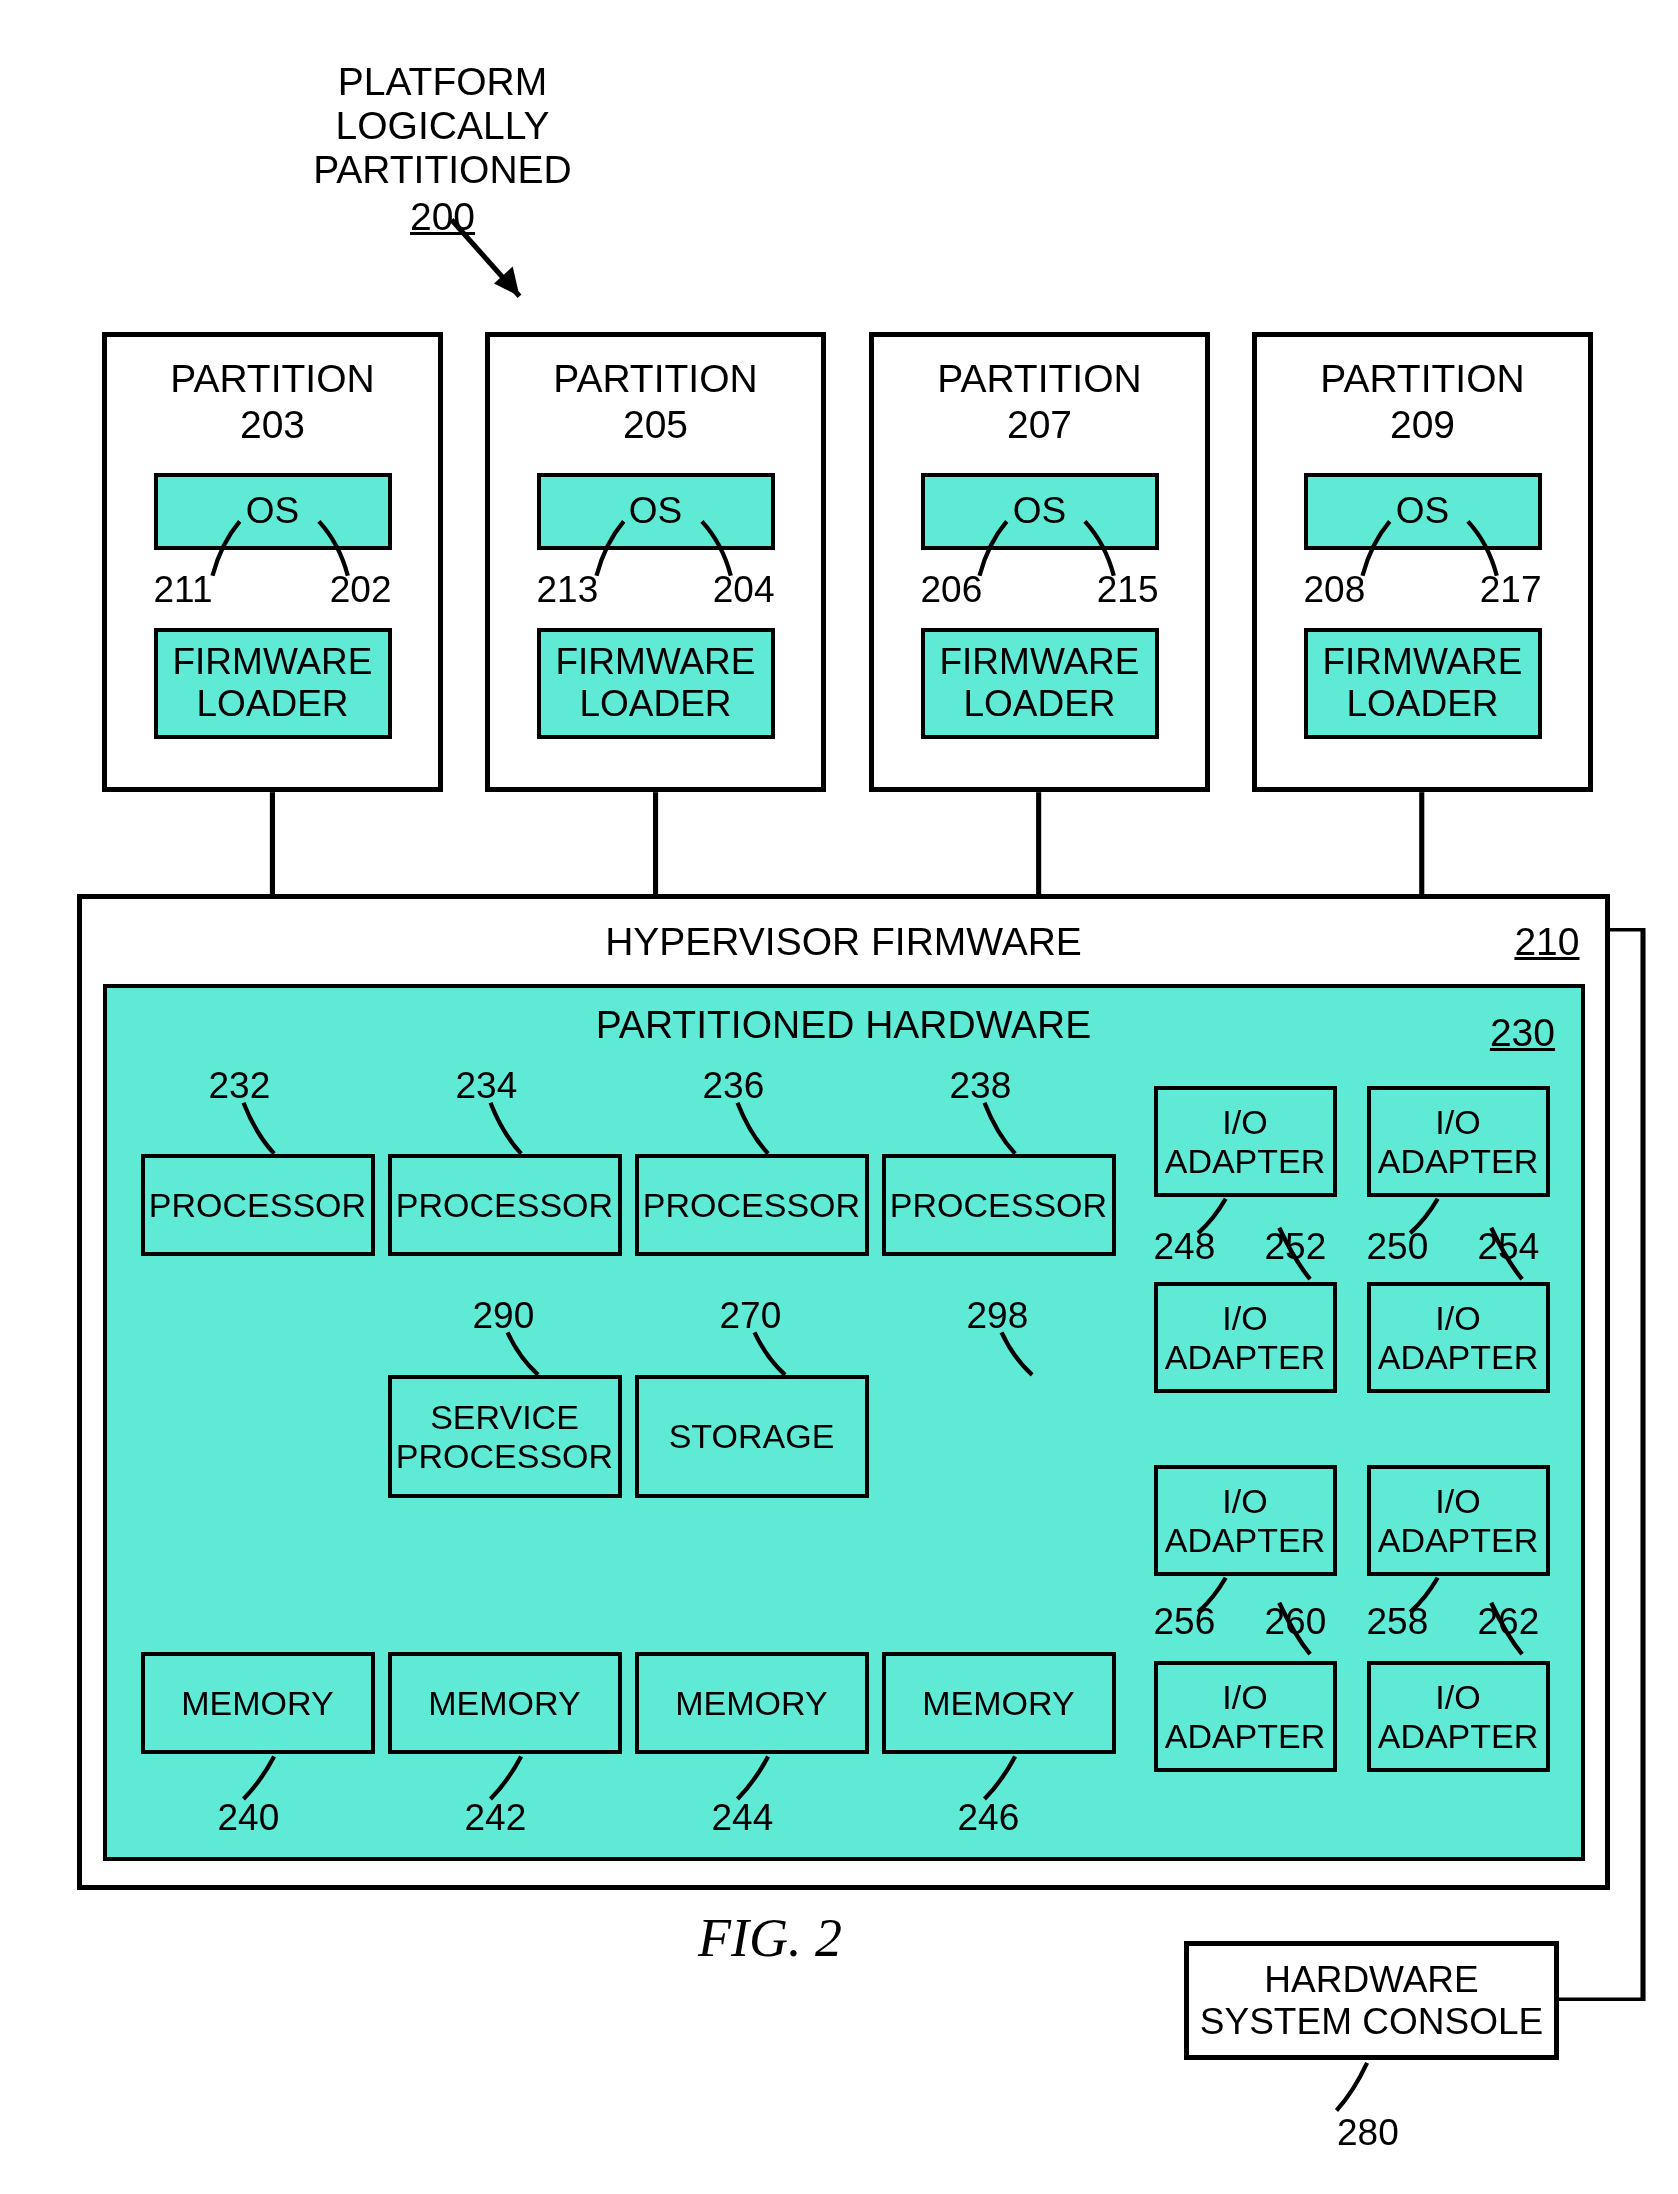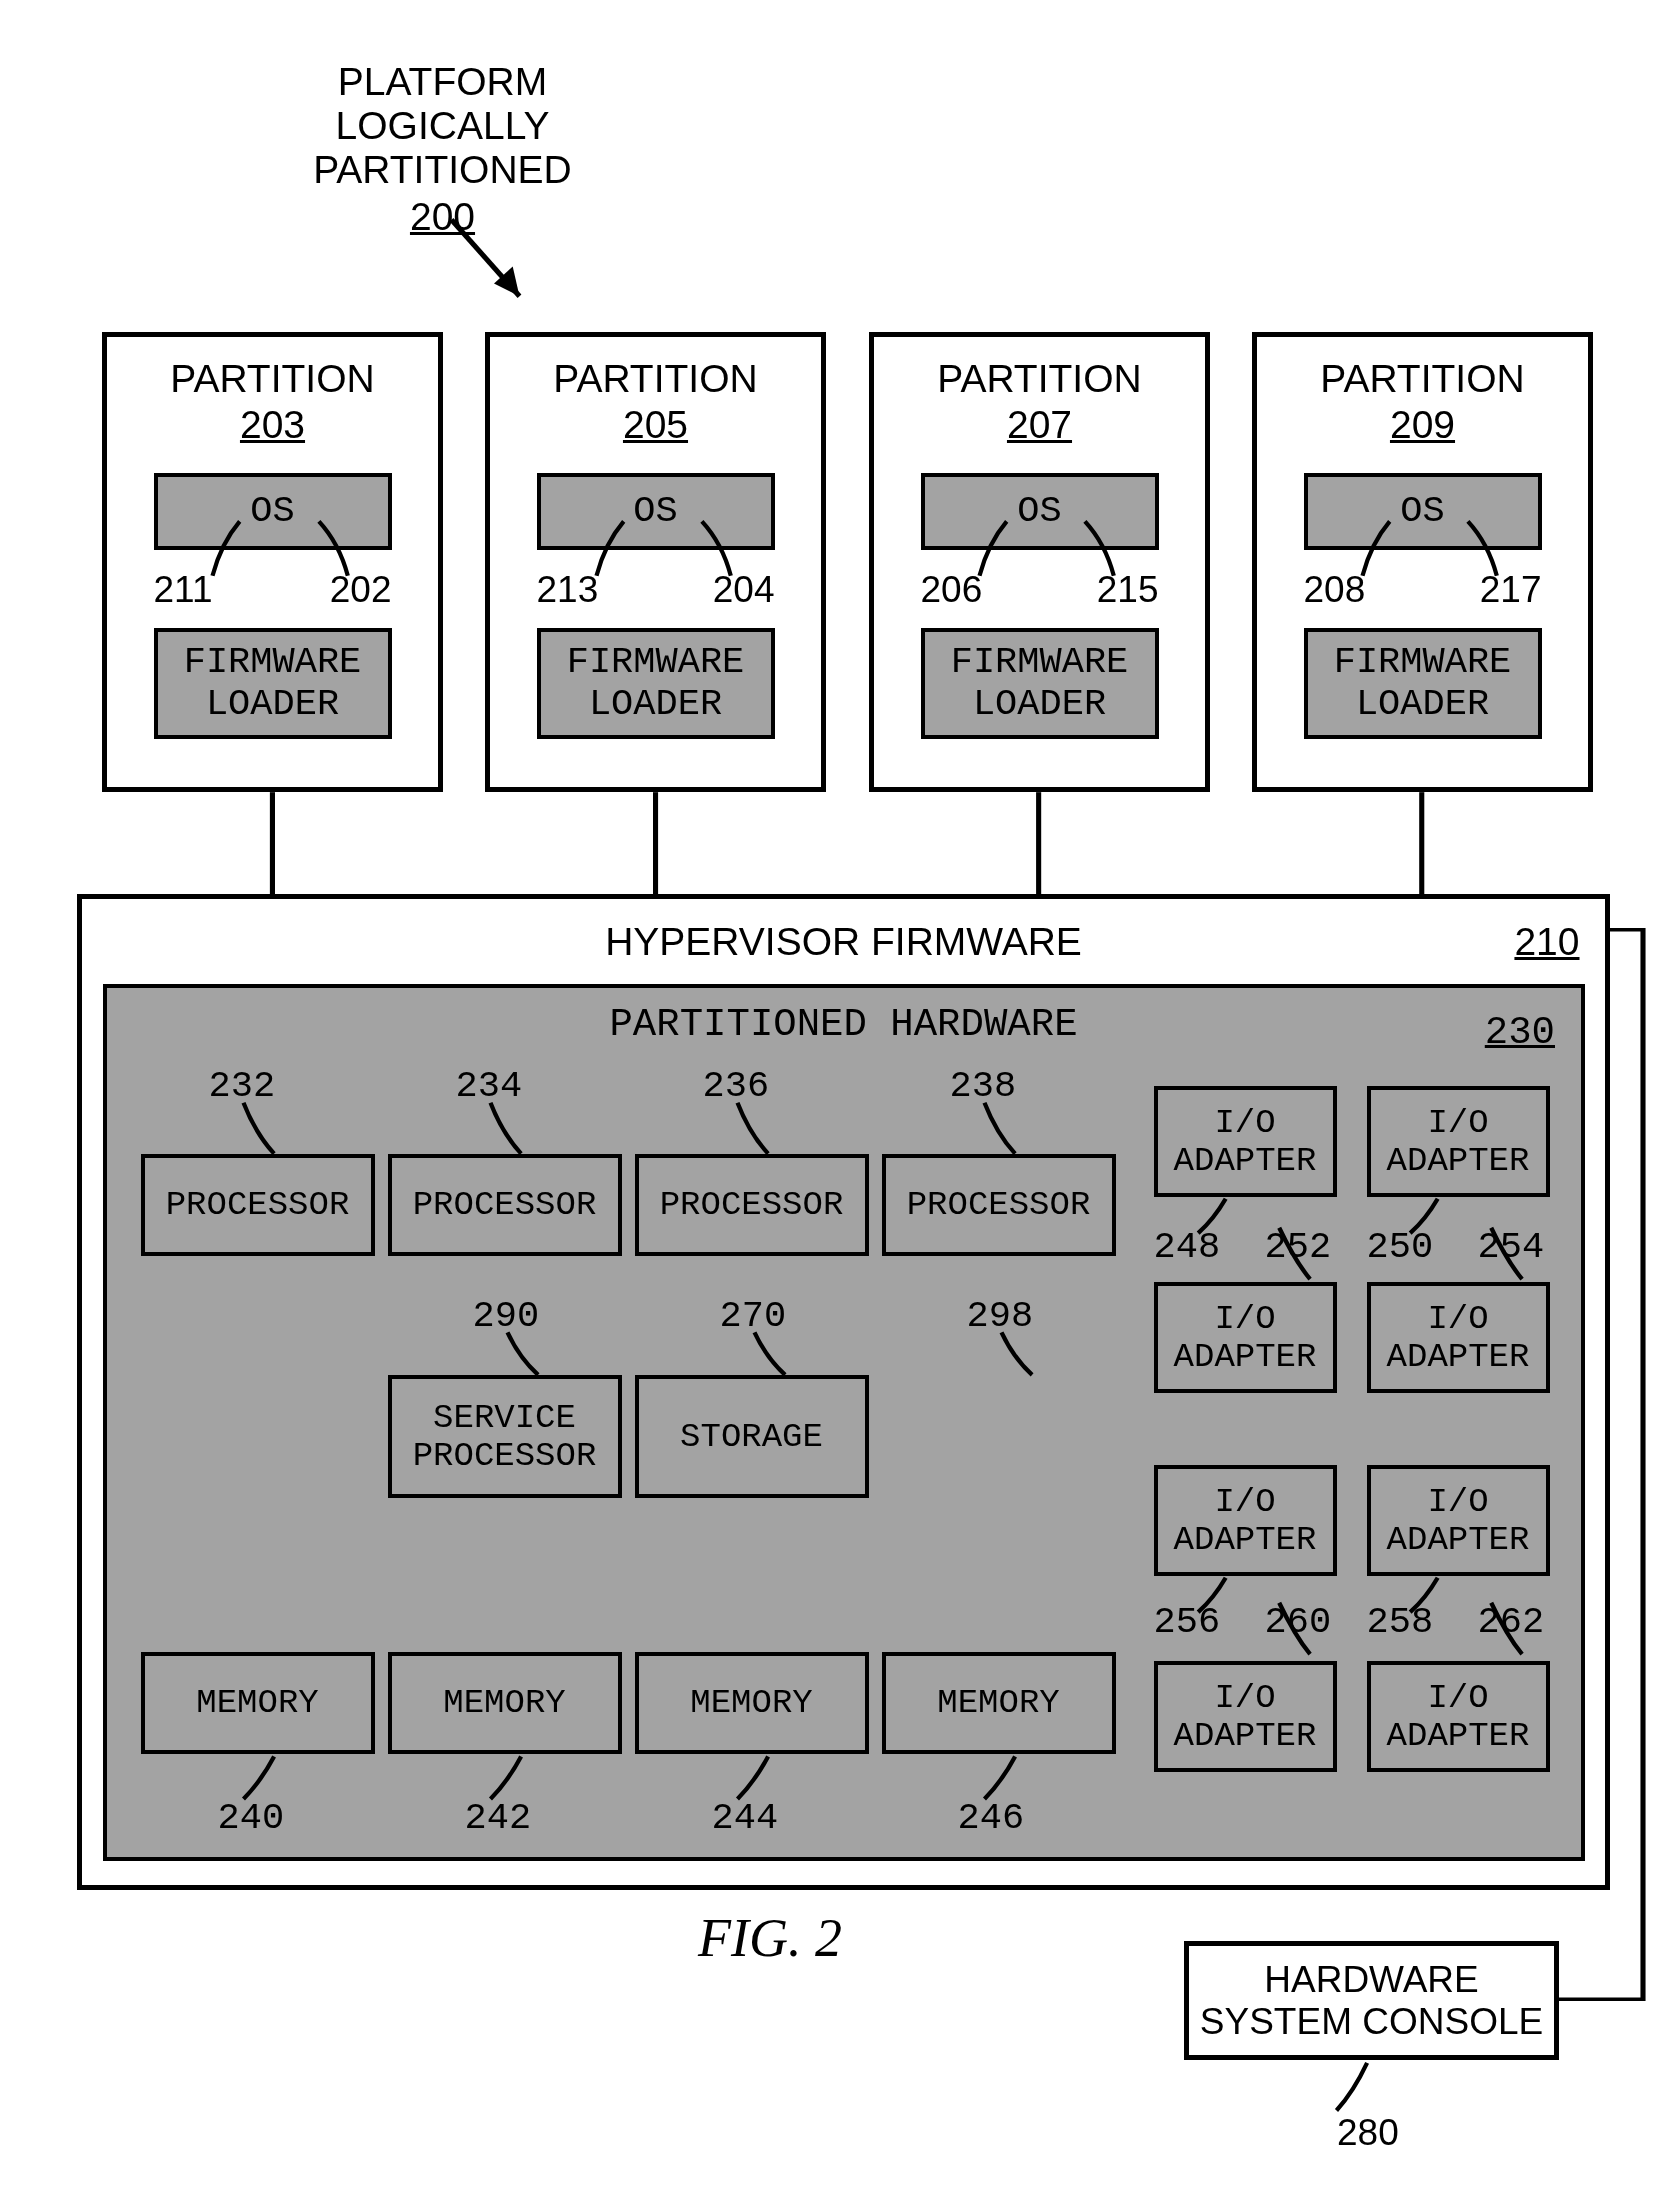--- a/index.html
+++ b/index.html
@@ -5,27 +5,27 @@
   * { box-sizing: border-box; margin: 0; padding: 0; }
   body {
     font-family: Arial, Helvetica, sans-serif;
     background: #fff;
     width: 1678px;
     height: 2194px;
     position: relative;
   }
   .abs { position: absolute; }
   .box { border: 5.1px solid #000; background: #fff; text-align: center; display: flex; flex-direction: column; justify-content: center; align-items: center; }
-  .box-thin { border: 4.3px solid #000; background: #a3a3a3; text-align: center; display: flex; flex-direction: column; justify-content: center; align-items: center; font-family: Liberation Mono, monospace; }
+  .box-thin { border: 4.3px solid #000; background: #5eead4; text-align: center; display: flex; flex-direction: column; justify-content: center; align-items: center; }
   .ref { text-decoration: underline; }
   .lbl { font-size: 37px; font-weight: 400; }
   .lbl-sm { font-size: 34px; }
   .lbl-lg { font-size: 39px; }
   .partition-title { font-size: 39px; margin-bottom: 1.7px; }
-  .partition-num { font-size: 39px; text-decoration: underline; margin-top: 0px; }
+  .partition-num { font-size: 39px; margin-top: 0px; }
   svg.lead { position: absolute; overflow: visible; }
   .fig { font-family: "Times New Roman", Times, serif; font-style: italic; font-size: 54px; }
 </style>
 </head>
 <body>
 
 <div class="abs" style="left:204px; top:60px; text-align:center; width:477px;">
   <div class="lbl-lg">PLATFORM</div>
   <div class="lbl-lg">LOGICALLY PARTITIONED</div>
   <div class="lbl-lg ref" style="margin-top:3.4px;">200</div>

